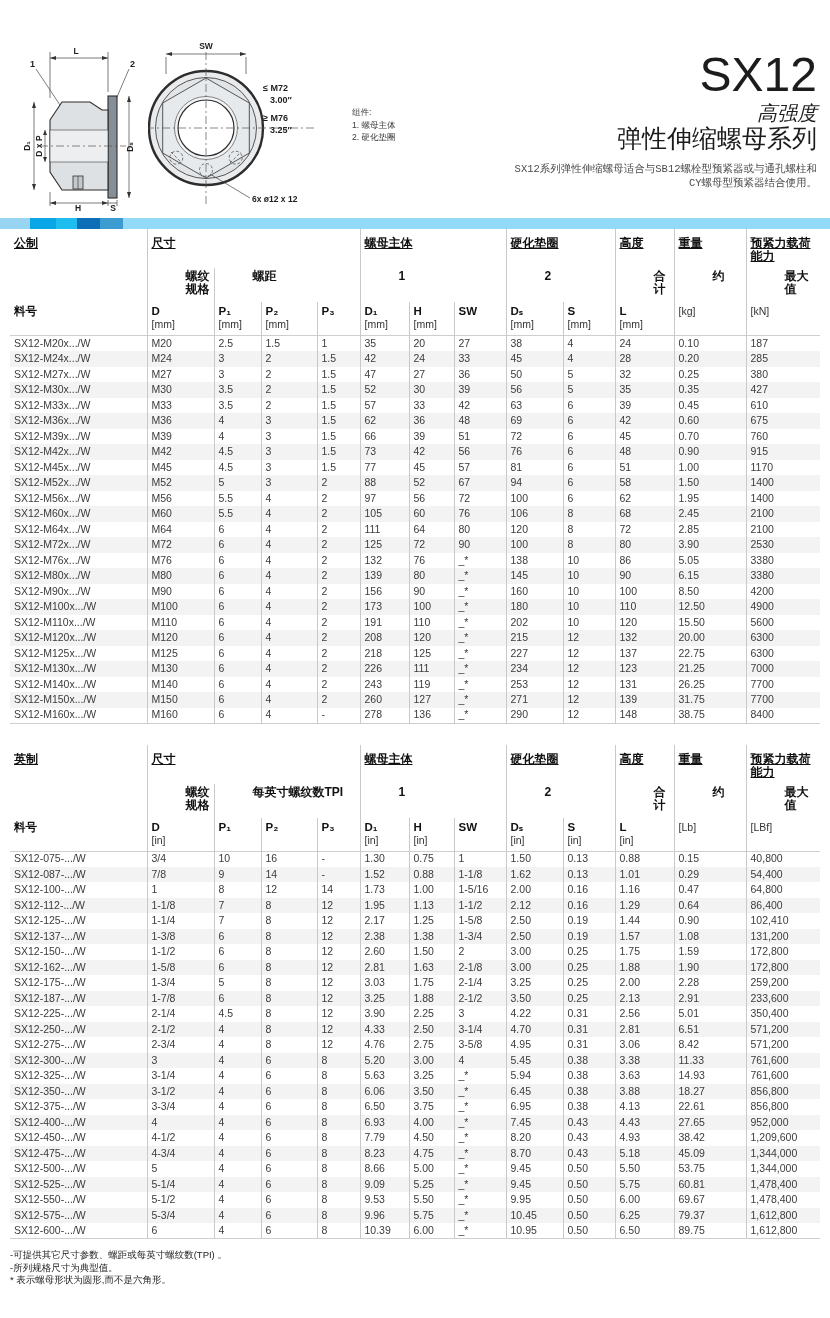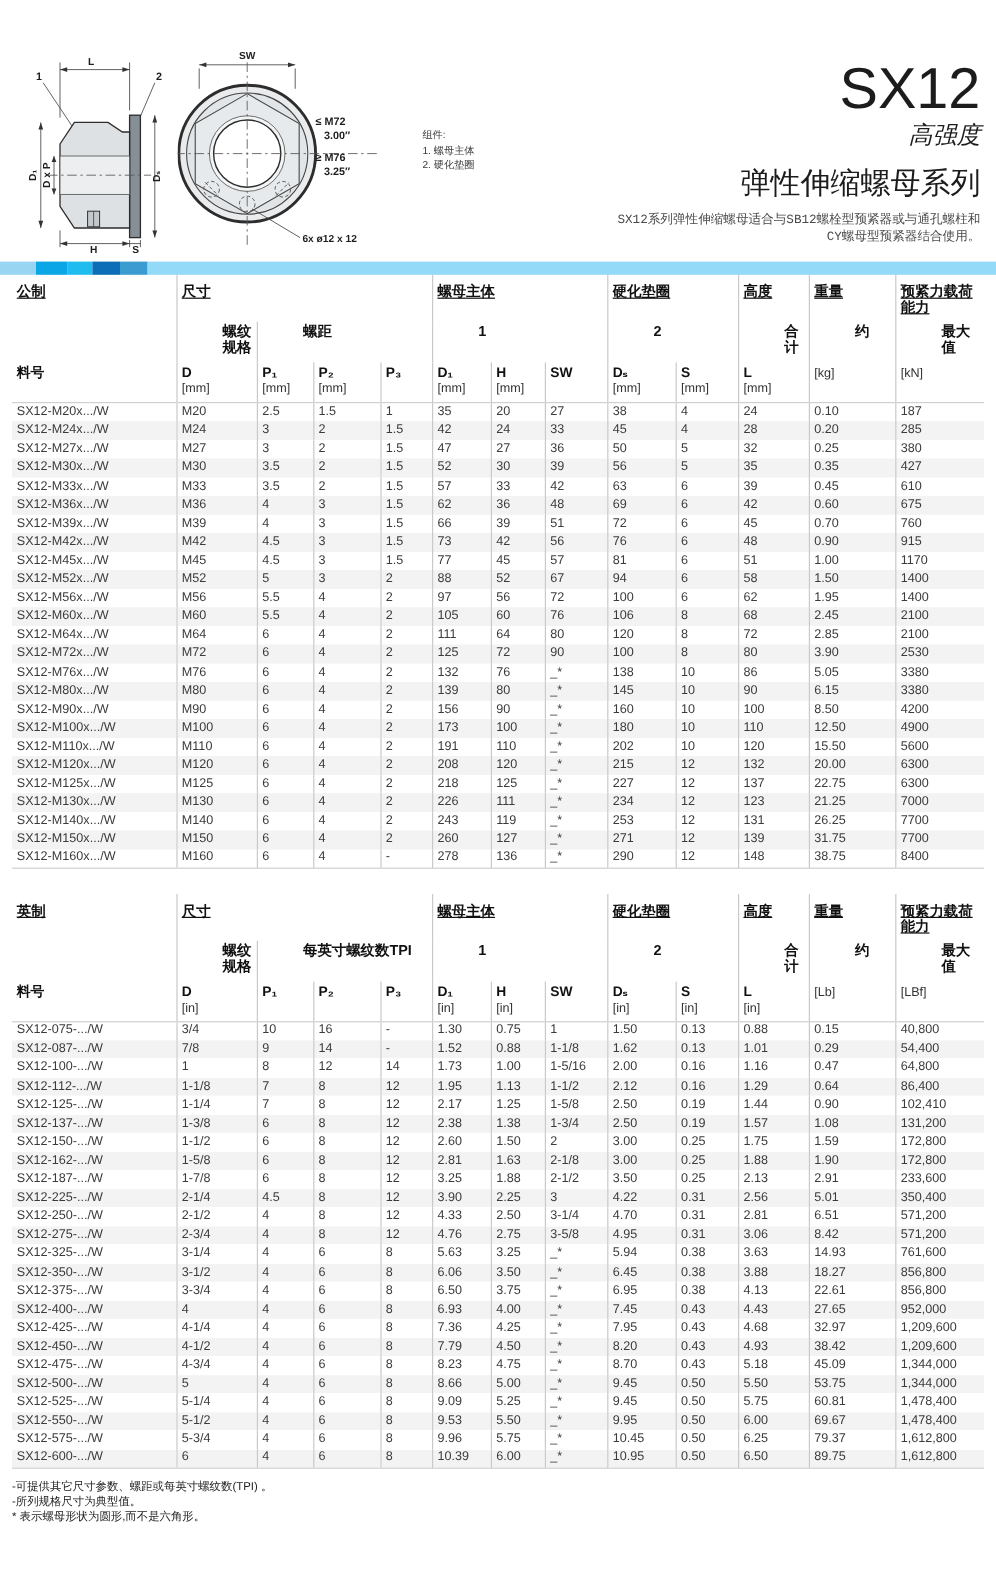--- a/index.html
+++ b/index.html
@@ -11,30 +11,30 @@
   .svgwrap{position:absolute;}
   .side-view{left:12px;top:40px;width:140px;height:172px;}
   .front-view{left:148px;top:30px;width:190px;height:182px;}
   .dim-text{font-size:8.5px;font-weight:bold;fill:#1f1f1f;}
   .callout-text{font-size:9px;font-weight:bold;fill:#1f1f1f;}
   .thin{stroke:#444;stroke-width:0.7;fill:none;}
   .outline{stroke:#2d2d2d;stroke-width:1.1;}
   .cl{stroke:#555;stroke-width:0.7;stroke-dasharray:8 3 2 3;fill:none;}
   .dashhole{stroke:#555;stroke-width:0.8;stroke-dasharray:3 2;fill:none;}
 
-  .size-note{position:absolute;left:263px;top:96px;font-size:9px;font-weight:bold;color:#1d1d1d;line-height:11.5px;}
+  .size-note{position:absolute;left:263px;top:83px;font-size:9px;font-weight:bold;color:#1d1d1d;line-height:11.5px;}
   .size-note .grp{margin-bottom:7px;}
   .size-note .val{padding-left:7px;}
 
   .comp-note{position:absolute;left:352px;top:106px;font-size:8.5px;color:#3a3a3a;line-height:12.5px;}
 
   .title-block{position:absolute;right:13px;top:50px;text-align:right;color:#1c1c1c;}
   .title-main{font-size:48px;line-height:50px;font-weight:400;letter-spacing:0px;}
   .title-sub1{font-size:20px;line-height:22px;margin-top:2px;font-style:italic;}
-  .title-sub2{font-size:25px;line-height:27px;margin-top:16px;}
+  .title-sub2{font-size:25px;line-height:27px;margin-top:1px;}
   .title-desc{font-size:10.5px;line-height:14px;color:#4a4a4a;margin-top:10px;font-family:Liberation Mono, monospace;}
 
   
   .accent-bar{display:flex;width:830px;height:11px;}
   .accent-bar span{display:block;height:11px;}
   .seg1{width:30px;} .seg2{width:26px;} .seg3{width:21px;} .seg4{width:23px;} .seg5{width:23px;} .seg6{flex:1;}
 
   
   table.spec{border-collapse:collapse;table-layout:fixed;width:810px;margin-left:10px;}
   table.spec.second{margin-top:21px;}
@@ -858,20 +858,35 @@
           <td>2.81</td>
           <td>1.63</td>
           <td>2-1/8</td>
           <td>3.00</td>
           <td>0.25</td>
           <td>1.88</td>
           <td>1.90</td>
           <td>172,800</td>
         </tr>
         <tr>
+          <td>SX12-175-.../W</td>
+          <td>1-3/4</td>
+          <td>5</td>
+          <td>8</td>
+          <td>12</td>
+          <td>3.03</td>
+          <td>1.75</td>
+          <td>2-1/4</td>
+          <td>3.25</td>
+          <td>0.25</td>
+          <td>2.00</td>
+          <td>2.28</td>
+          <td>259,200</td>
+        </tr>
+        <tr>
           <td>SX12-187-.../W</td>
           <td>1-7/8</td>
           <td>6</td>
           <td>8</td>
           <td>12</td>
           <td>3.25</td>
           <td>1.88</td>
           <td>2-1/2</td>
           <td>3.50</td>
           <td>0.25</td>
@@ -918,20 +933,35 @@
           <td>4.76</td>
           <td>2.75</td>
           <td>3-5/8</td>
           <td>4.95</td>
           <td>0.31</td>
           <td>3.06</td>
           <td>8.42</td>
           <td>571,200</td>
         </tr>
         <tr>
+          <td>SX12-300-.../W</td>
+          <td>3</td>
+          <td>4</td>
+          <td>6</td>
+          <td>8</td>
+          <td>5.20</td>
+          <td>3.00</td>
+          <td>4</td>
+          <td>5.45</td>
+          <td>0.38</td>
+          <td>3.38</td>
+          <td>11.33</td>
+          <td>761,600</td>
+        </tr>
+        <tr>
           <td>SX12-325-.../W</td>
           <td>3-1/4</td>
           <td>4</td>
           <td>6</td>
           <td>8</td>
           <td>5.63</td>
           <td>3.25</td>
           <td>_*</td>
           <td>5.94</td>
           <td>0.38</td>
@@ -978,35 +1008,20 @@
           <td>6.93</td>
           <td>4.00</td>
           <td>_*</td>
           <td>7.45</td>
           <td>0.43</td>
           <td>4.43</td>
           <td>27.65</td>
           <td>952,000</td>
         </tr>
         <tr>
-          <td>SX12-425-.../W</td>
-          <td>4-1/4</td>
-          <td>4</td>
-          <td>6</td>
-          <td>8</td>
-          <td>7.36</td>
-          <td>4.25</td>
-          <td>_*</td>
-          <td>7.95</td>
-          <td>0.43</td>
-          <td>4.68</td>
-          <td>32.97</td>
-          <td>1,209,600</td>
-        </tr>
-        <tr>
           <td>SX12-450-.../W</td>
           <td>4-1/2</td>
           <td>4</td>
           <td>6</td>
           <td>8</td>
           <td>7.79</td>
           <td>4.50</td>
           <td>_*</td>
           <td>8.20</td>
           <td>0.43</td>

